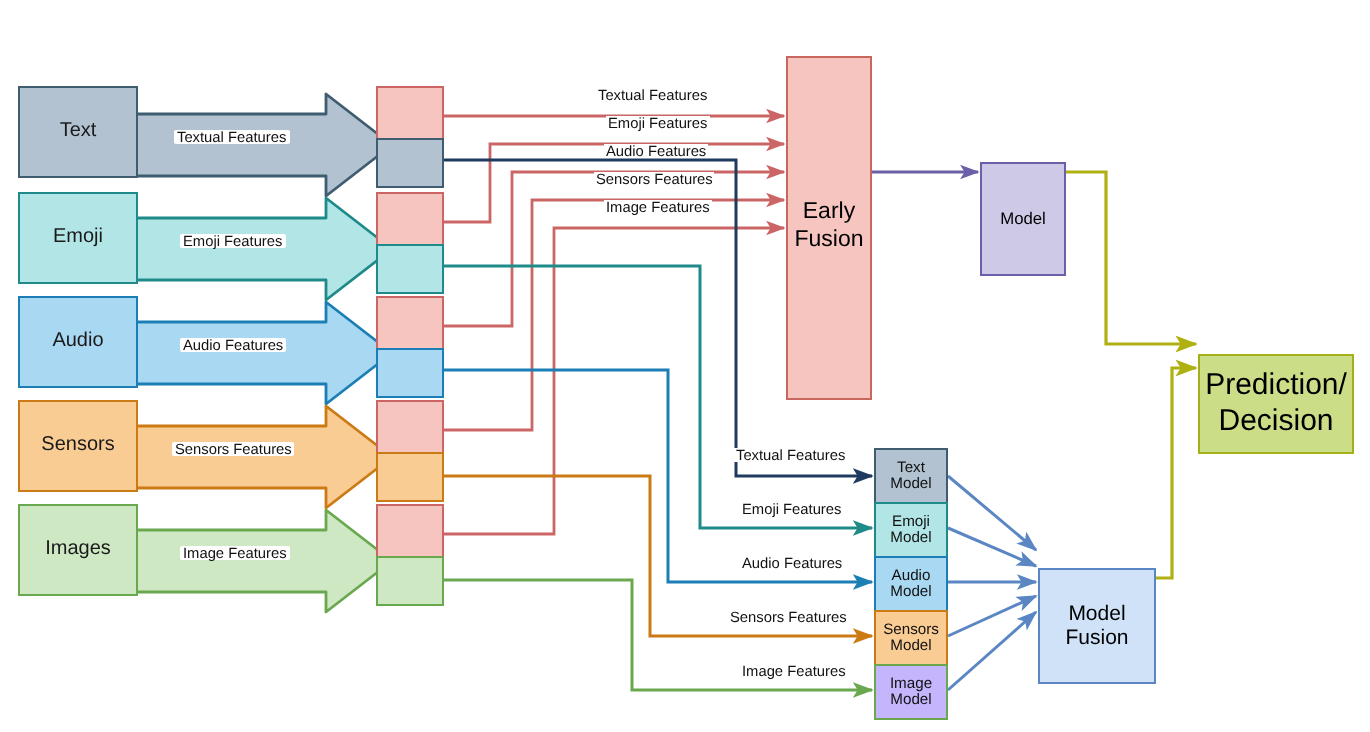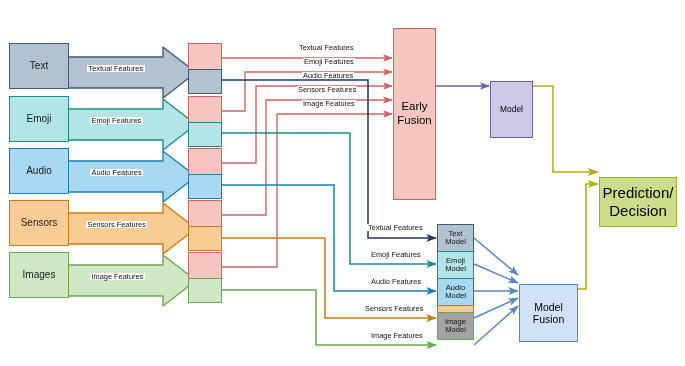--- a/index.html
+++ b/index.html
@@ -244,21 +244,21 @@
     <div>Model</div>
   </div>
   <div class="model-box" style="left:437px; top:278px; width:37px; height:28px; background:#a9d8f2; border-color:#1b7fb5;">
     <div>Audio</div>
     <div>Model</div>
   </div>
   <div class="model-box" style="left:437px; top:305px; width:37px; height:28px; background:#f9cc94; border-color:#cc7a14;">
     <div>Sensors</div>
     <div>Model</div>
   </div>
-  <div class="model-box" style="left:437px; top:312px; width:37px; height:28px; background:#a3a3a3; border-color:#6aa84f;text-align:center;">
+  <div class="model-box" style="left:437px; top:332px; width:37px; height:28px; background:#c4b5fd; border-color:#6aa84f;text-align:center;">
     <div>Image</div>
     <div>Model</div>
   </div>
 
   <div class="fusion-box" style="left:519px; top:260px; width:59px; height:58px; background:#cfe2f7; border-color:#5b86c4; font-size:10.5px;">
     <div>Model</div>
     <div>Fusion</div>
   </div>
 
   <div class="fusion-box" style="left:599px; top:153px; width:78px; height:50px; background:#ccdd88; border-color:#a3b018; font-size:15px;">

